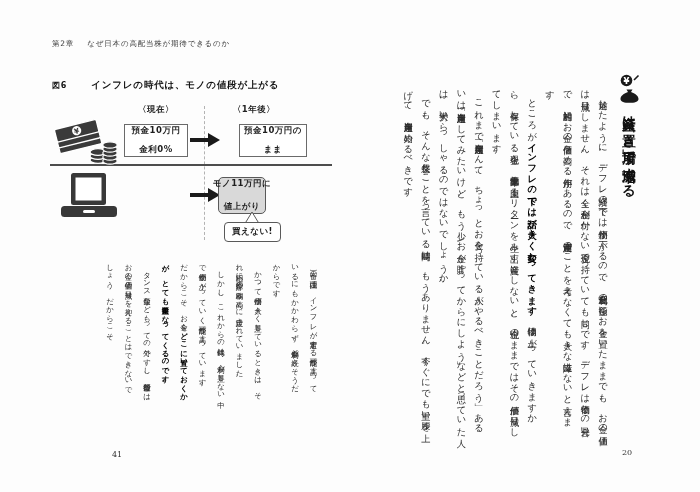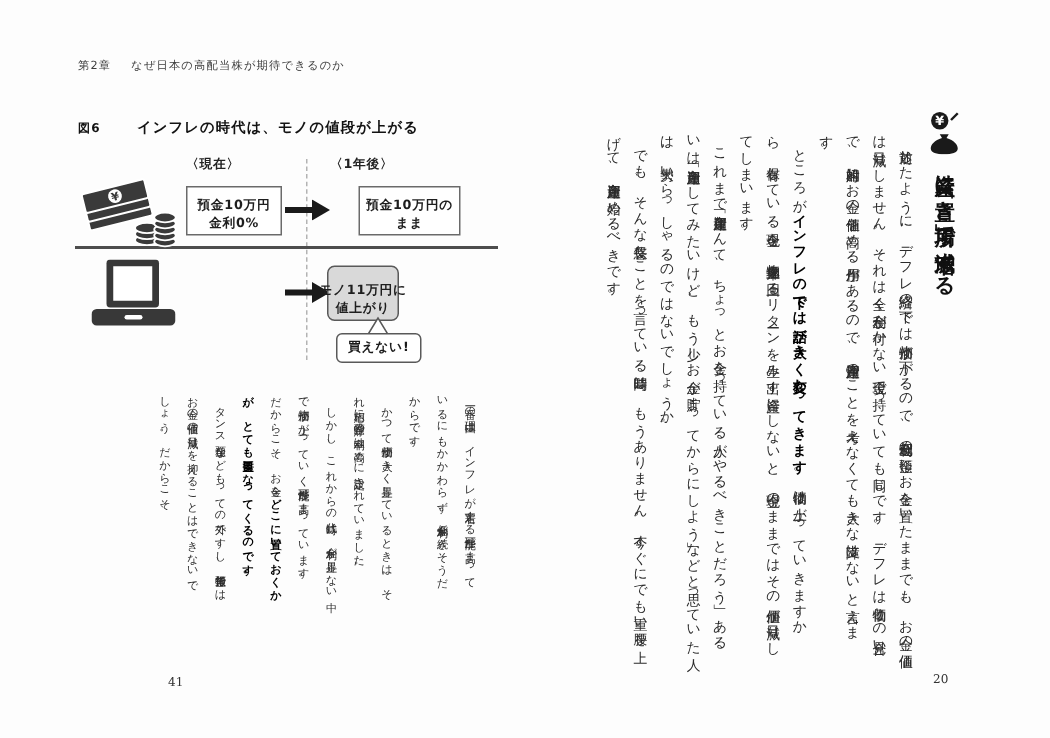--- a/index.html
+++ b/index.html
@@ -24,29 +24,29 @@
     font-weight:700; color:#121212; font-size:9.5px; letter-spacing:0.8px;
   }
   .fig-caption .fig-label { font-size:8px; margin-right:20px; }
 
   .fig-canvas { position:absolute; left:48px; top:100px; width:285px; height:148px; }
 
   .dashed-divider { position:absolute; left:156px; top:6px; height:134px; width:0; border-left:1px dashed #b3b3b3; }
   .row-divider { position:absolute; left:2px; top:64px; width:282px; height:1.5px; background:#4d4d4d; }
 
   .collabel {
-    position:absolute; top:4px; width:64px; text-align:left;
+    position:absolute; top:4px; width:64px; text-align:center;
     font-size:8.5px; font-weight:600; color:#222; letter-spacing:0.5px;
   }
   .collabel.now { left:76px; }
   .collabel.later { left:172px; width:68px; }
 
   .fbox {
     position:absolute; box-sizing:border-box; border:1px solid #6a6a6a; background:#fff;
-    display:flex; flex-direction:column; align-items:center; justify-content:flex-end;
+    display:flex; flex-direction:column; align-items:center; justify-content:space-between;
     font-size:8.5px; font-weight:600; color:#1e1e1e; line-height:1.4;
     letter-spacing:0.5px; text-align:center; white-space:nowrap;
   }
   .b1 { left:76px;  top:24px; width:64px; height:33px; }
   .b2 { left:172px; top:24px; width:68px; height:33px;margin-left:19px; }
   .b3 { left:76px;  top:79px; width:64px; height:34px; }
   .b4 { left:170px; top:77px; width:48px; height:37px; background:#d9d9d9; border-radius:5px; border-color:#595959; }
 
   .bubble {
     position:absolute; left:176px; top:122px; width:57px; height:20px;

